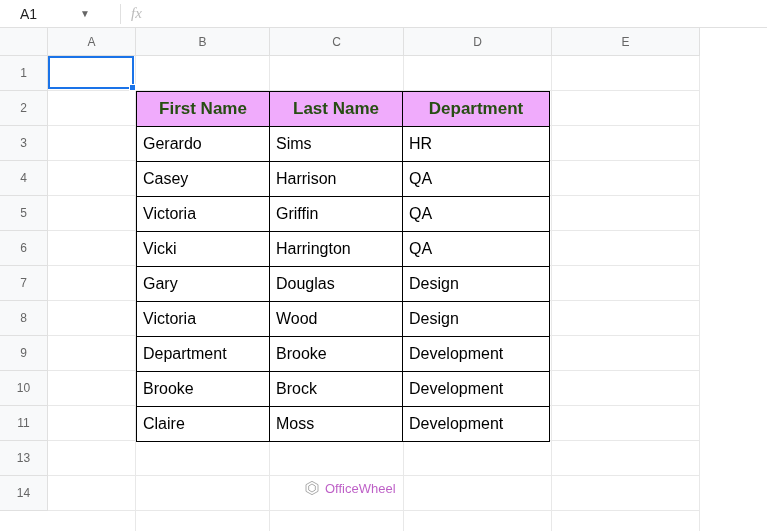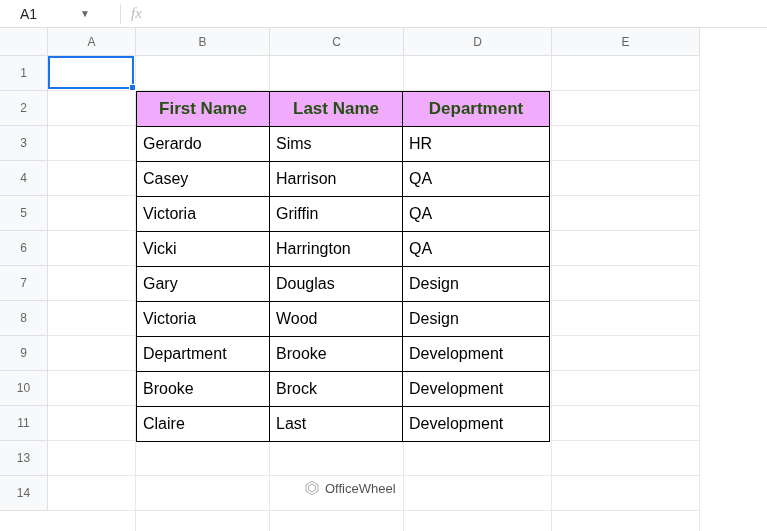--- a/index.html
+++ b/index.html
@@ -143,21 +143,21 @@
       border: 1px solid #000;
       height: 35px;
       padding: 0 6px;
       font-size: 16px;
       background: #fff;
     }
     .watermark {
       position: absolute;
       display: flex;
       align-items: center;
-      color: #000000;
+      color: #a21caf;
       font-size: 13px;
       gap: 5px;
       opacity: 0.7;
     }
     .watermark-icon {
       width: 16px;
       height: 16px;
     }
     .col-a { width: 88px; }
     .col-b { width: 134px; }
@@ -352,21 +352,21 @@
               <td>Brooke</td>
               <td>Development</td>
             </tr>
             <tr>
               <td>Brooke</td>
               <td>Brock</td>
               <td>Development</td>
             </tr>
             <tr>
               <td>Claire</td>
-              <td>Last</td>
+              <td>Moss</td>
               <td>Development</td>
             </tr>
           </tbody>
       </table>
 
       <div class="watermark" style="left:256px;top:424px;">
         <svg class="watermark-icon" viewBox="0 0 24 24" fill="none" stroke="#888" stroke-width="1.5">
           <polygon points="12,2 21,7 21,17 12,22 3,17 3,7"></polygon>
           <polygon points="12,6 17,9 17,15 12,18 7,15 7,9"></polygon>
         </svg>

